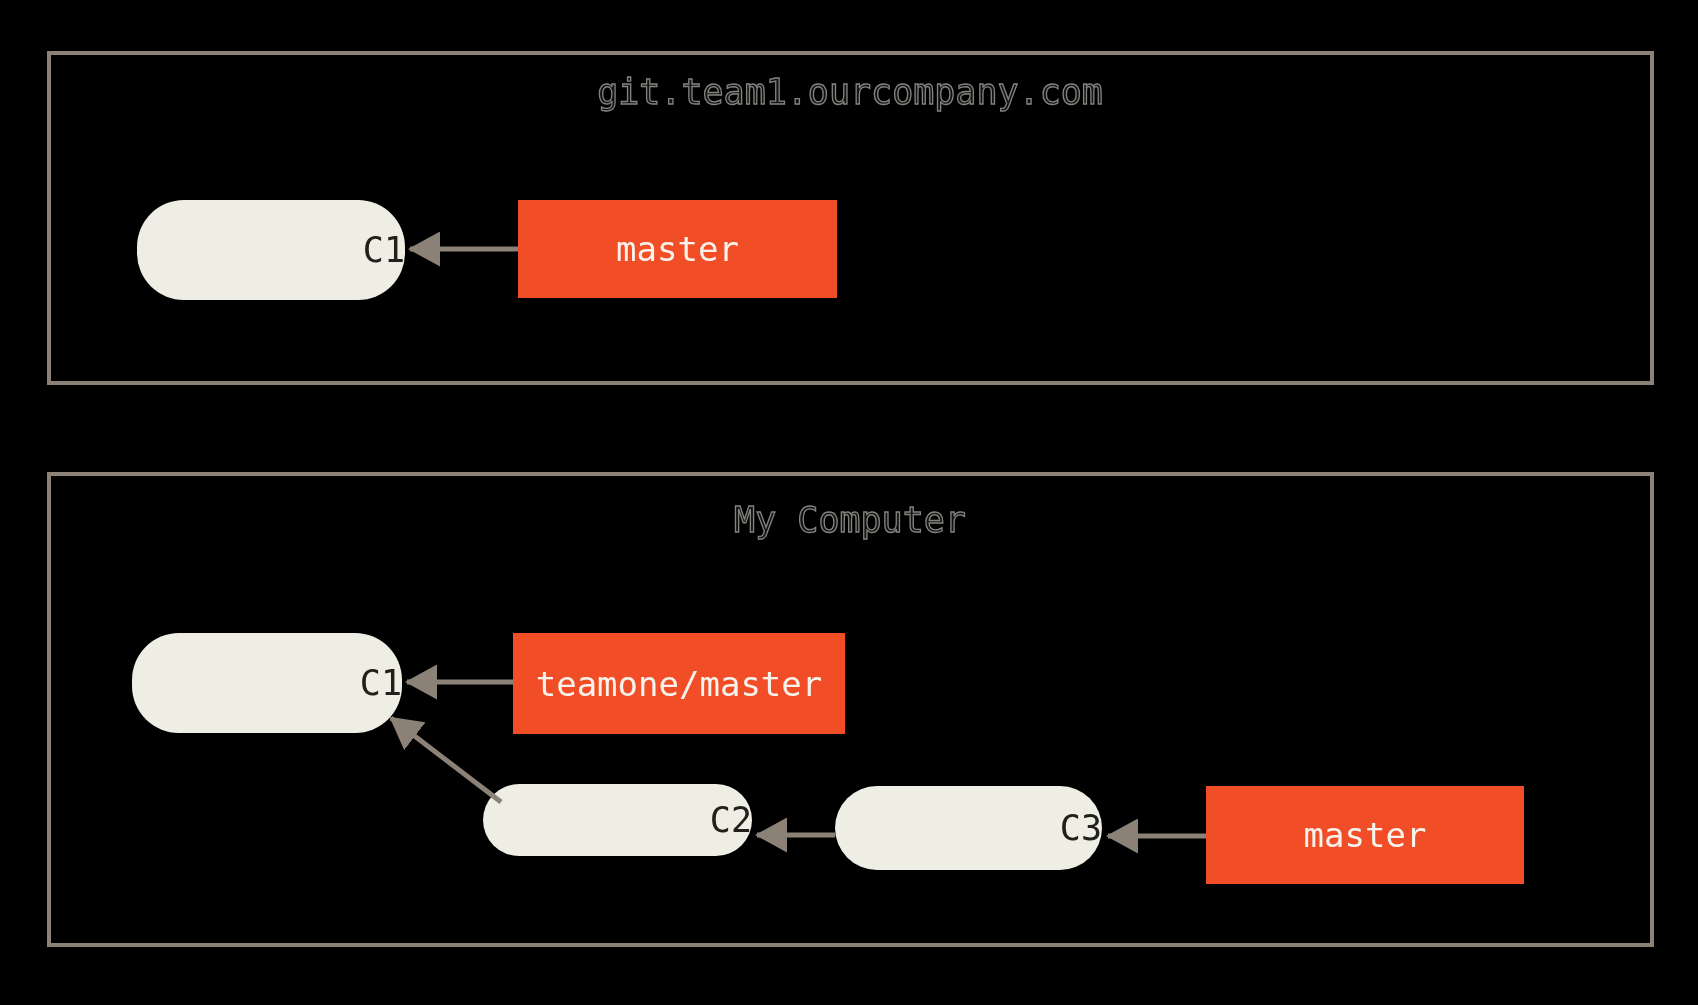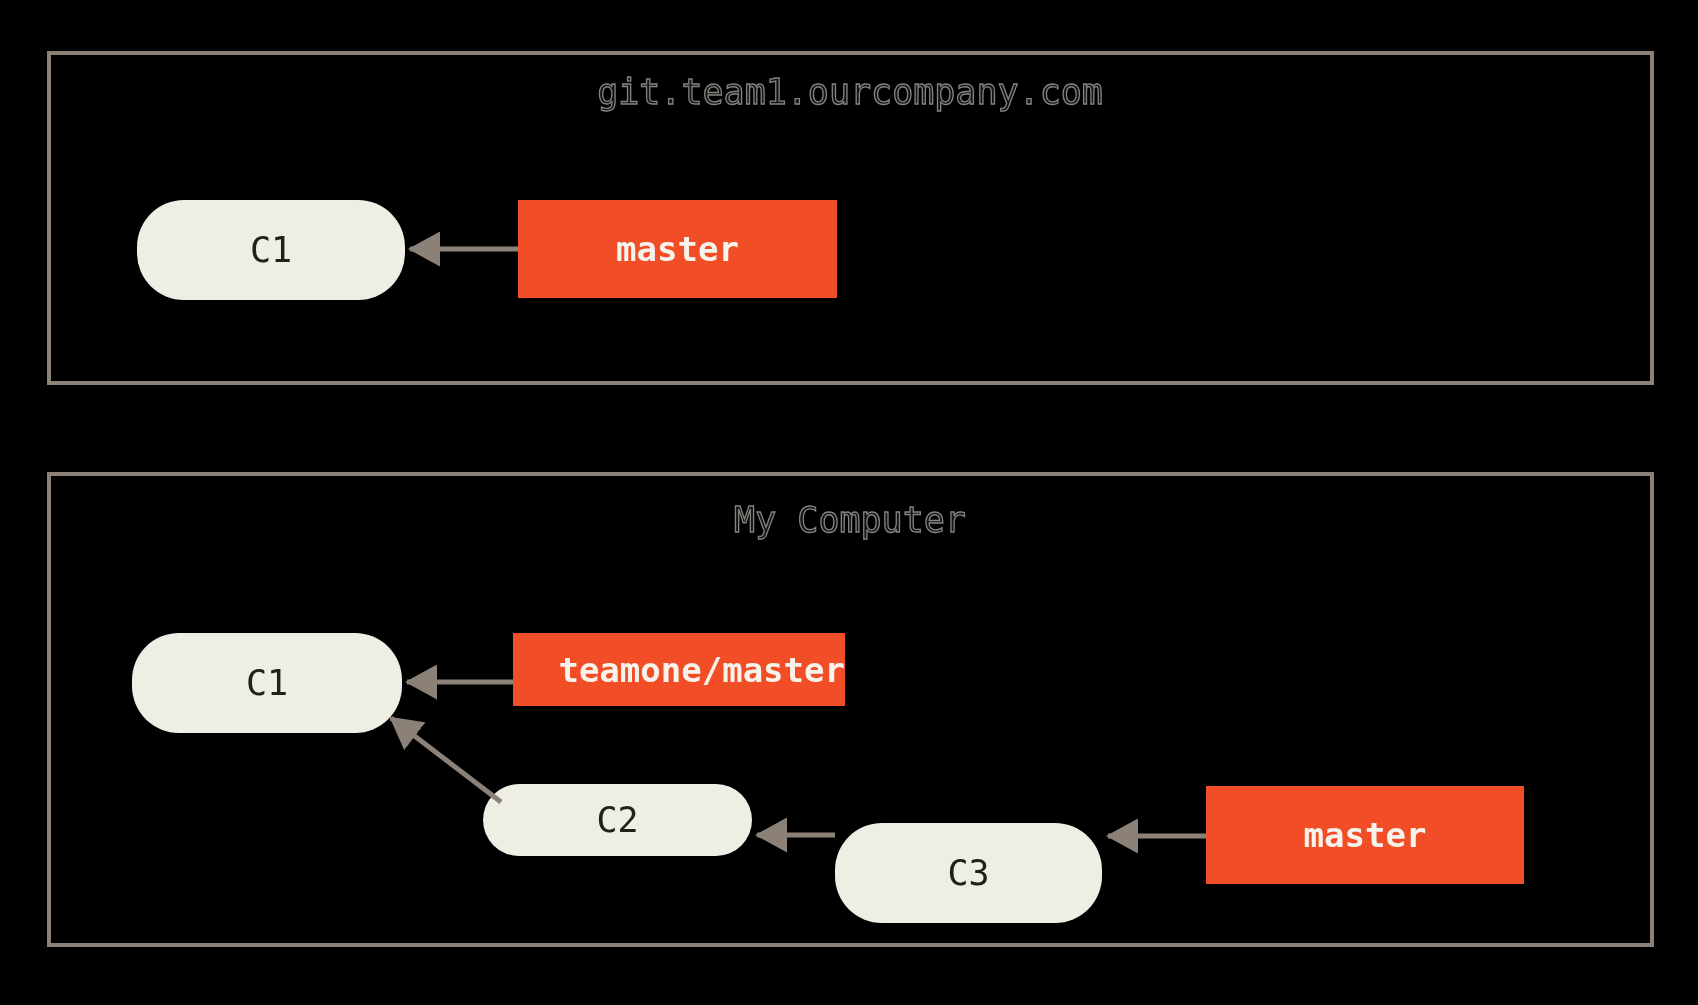--- a/index.html
+++ b/index.html
@@ -40,44 +40,43 @@
     font-family: "DejaVu Sans Mono", "Liberation Mono", monospace;
     font-size: 35px;
   }
 
   .commit-node {
     position: absolute;
     background: var(--commit_fill, #efeee4);
     border-radius: 47px;
     display: flex;
     align-items: center;
-    justify-content: center;
+    justify-content: flex-end;
     color: var(--commit_text, #21201b);
     font-size: 35px;
   }
   .branch-label {
     position: absolute;
     background: var(--branch_fill, #f14e28);
     display: flex;
     align-items: center;
     justify-content: center;
     color: var(--branch_text, #f6f3ec);
     font-size: 34px;
-    font-weight: bold;
   }
 
   
   #remote-c1     { left: 137px; top: 200px; width: 268px; height: 100px; }
   #remote-master { left: 518px; top: 200px; width: 319px; height: 98px;  }
 
   
   #local-c1      { left: 132px;  top: 633px; width: 270px; height: 100px; }
-  #local-teamone { left: 513px;  top: 633px; width: 332px; height: 73px; justify-content: flex-end;  }
+  #local-teamone { left: 513px;  top: 633px; width: 332px; height: 101px;  }
   #local-c2      { left: 483px;  top: 784px; width: 269px; height: 72px; }
-  #local-c3      { left: 835px;  top: 786px; width: 267px; height: 100px; margin-top: 37px; }
+  #local-c3      { left: 835px;  top: 786px; width: 267px; height: 84px; }
   #local-master  { left: 1206px; top: 786px; width: 318px; height: 98px;  }
 
   #arrow-layer {
     position: absolute;
     left: 0; top: 0;
     width: 1698px;
     height: 1005px;
     pointer-events: none;
   }
   .arrow-line {

